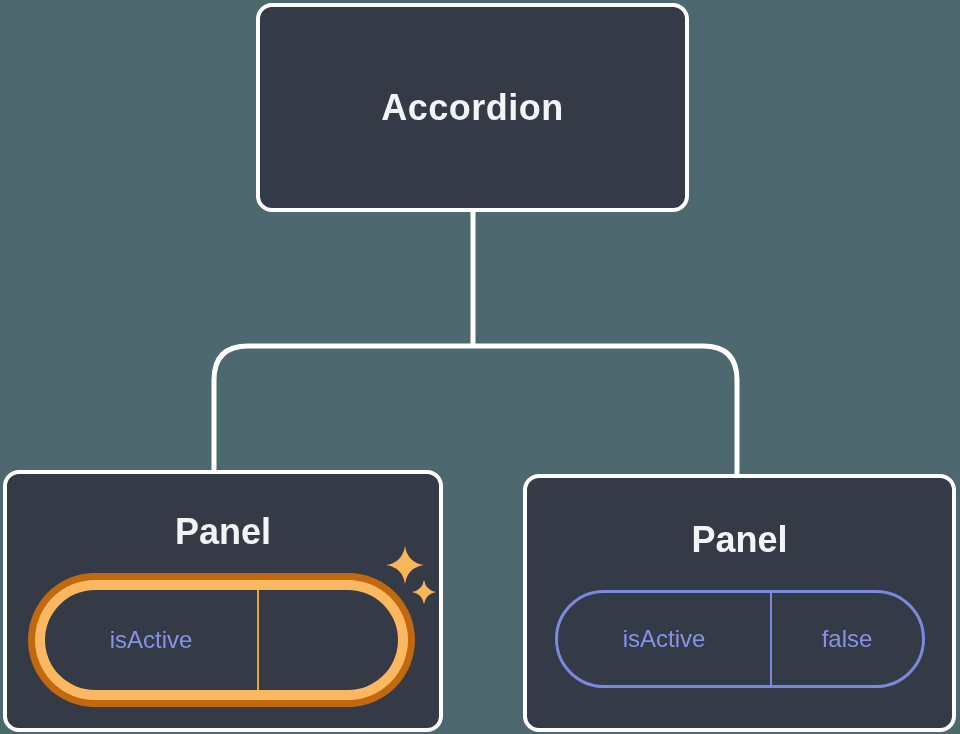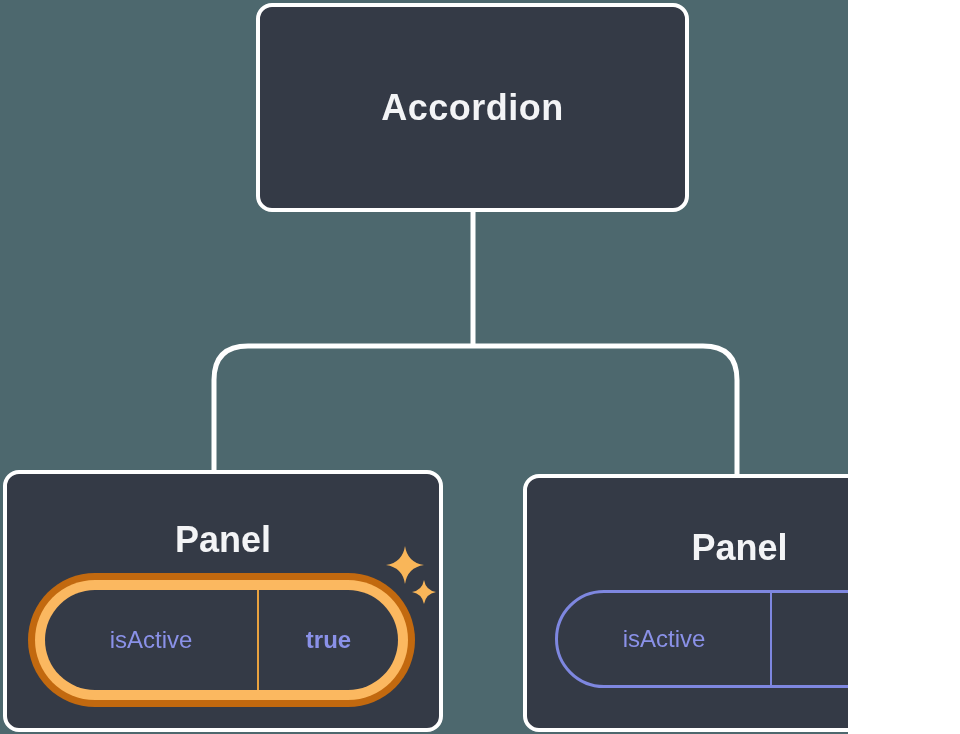--- a/index.html
+++ b/index.html
@@ -11,21 +11,21 @@
     --state-border-inactive:#7e87e0;
     --highlight-outer:#c2690f;
     --highlight-inner:#fbb860;
     --highlight-divider:#e9a23f;
     --sparkle:#f9b659;
   }
   html,body{margin:0;padding:0;}
   body{font-family:"Liberation Sans", sans-serif;}
   .stage{
     position:relative;
-    width:848px;height:734px;
+    width:960px;height:734px;
     background:var(--background);
     overflow:hidden;
   }
   .connectors{
     position:absolute;left:0;top:0;width:960px;height:734px;
     pointer-events:none;
   }
   .connectors path{
     stroke:var(--node-border);
     stroke-width:5;
@@ -46,21 +46,21 @@
   .node-label{
     font-size:36px;
     font-weight:600;
     letter-spacing:0.5px;
     color:var(--node-text);
   }
   .panel-left{left:3px;top:470px;width:440px;height:262px;}
   .panel-right{left:523px;top:474px;width:433px;height:258px;}
   .panel-title{
     position:absolute;left:0;top:36px;width:100%;
-    text-align:center;font-size:36px;font-weight:600;line-height:44px;margin-top:8px;
+    text-align:center;font-size:36px;font-weight:600;line-height:44px;
   }
   .panel-right .panel-title{top:40px;}
   
   .pill-hl{
     position:absolute;left:21px;top:99px;width:387px;height:134px;
     border-radius:999px;background:var(--highlight-outer);
     padding:7px;box-sizing:border-box;
   }
   .pill-hl-mid{
     width:100%;height:100%;border-radius:999px;
@@ -110,33 +110,33 @@
   </div>
 
   <div class="node panel-left">
     <div class="panel-title">Panel</div>
 
     <div class="pill-hl">
       <div class="pill-hl-mid">
         <div class="pill-hl-in">
           <span class="pill-cell cell-key">isActive</span>
           <span class="pill-divider divider-orange"></span>
-          <span class="pill-cell cell-val bold">true</span>
         </div>
       </div>
     </div>
 
     <svg class="sparkles" viewBox="0 0 62 66" xmlns="http://www.w3.org/2000/svg">
       <path d="M27 5 Q29.5 21.5 46 24 Q29.5 26.5 27 43 Q24.5 26.5 8 24 Q24.5 21.5 27 5 Z"></path>
       <path d="M46 39 Q47.8 49.2 58 51 Q47.8 52.8 46 63 Q44.2 52.8 34 51 Q44.2 49.2 46 39 Z"></path>
     </svg>
   </div>
 
   <div class="node panel-right">
     <div class="panel-title">Panel</div>
 
     <div class="pill-plain">
       <span class="pill-cell cell-key">isActive</span>
       <span class="pill-divider divider-purple"></span>
+      <span class="pill-cell cell-val">false</span>
     </div>
   </div>
 
 </div>
 
 </body></html>

